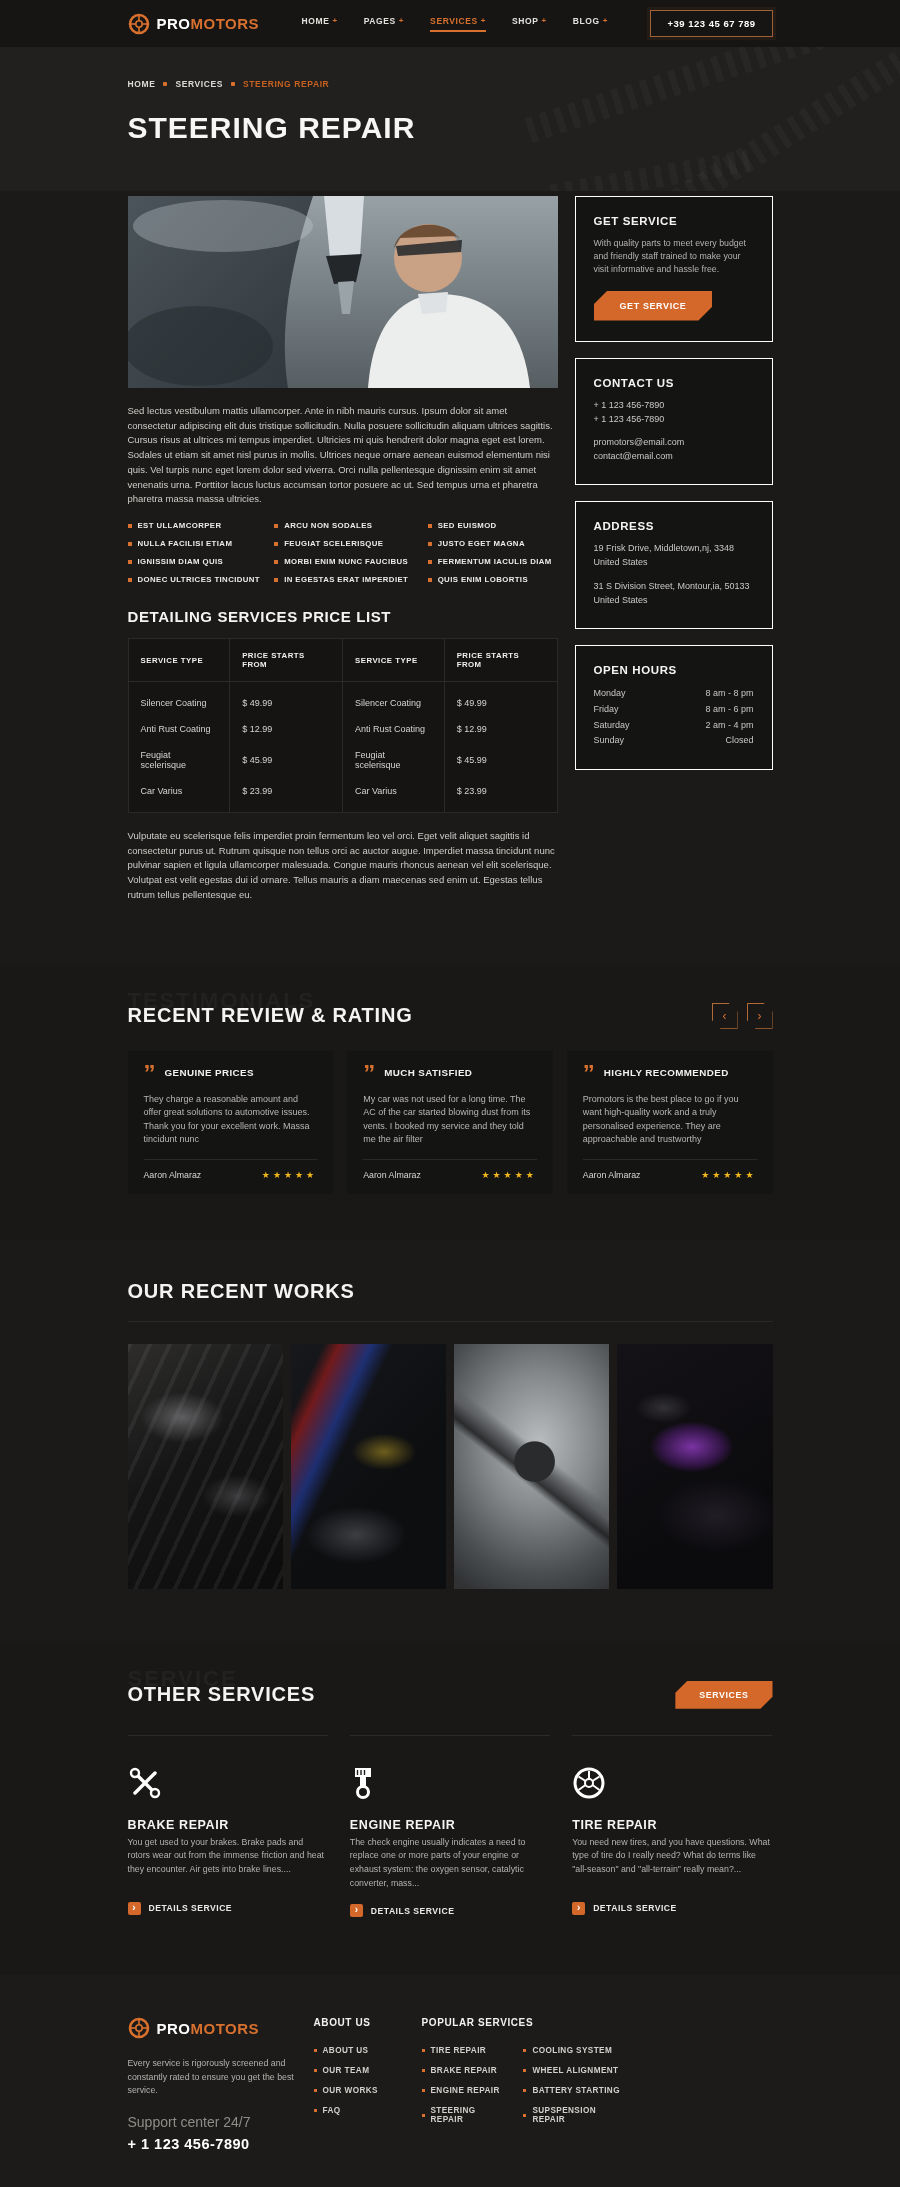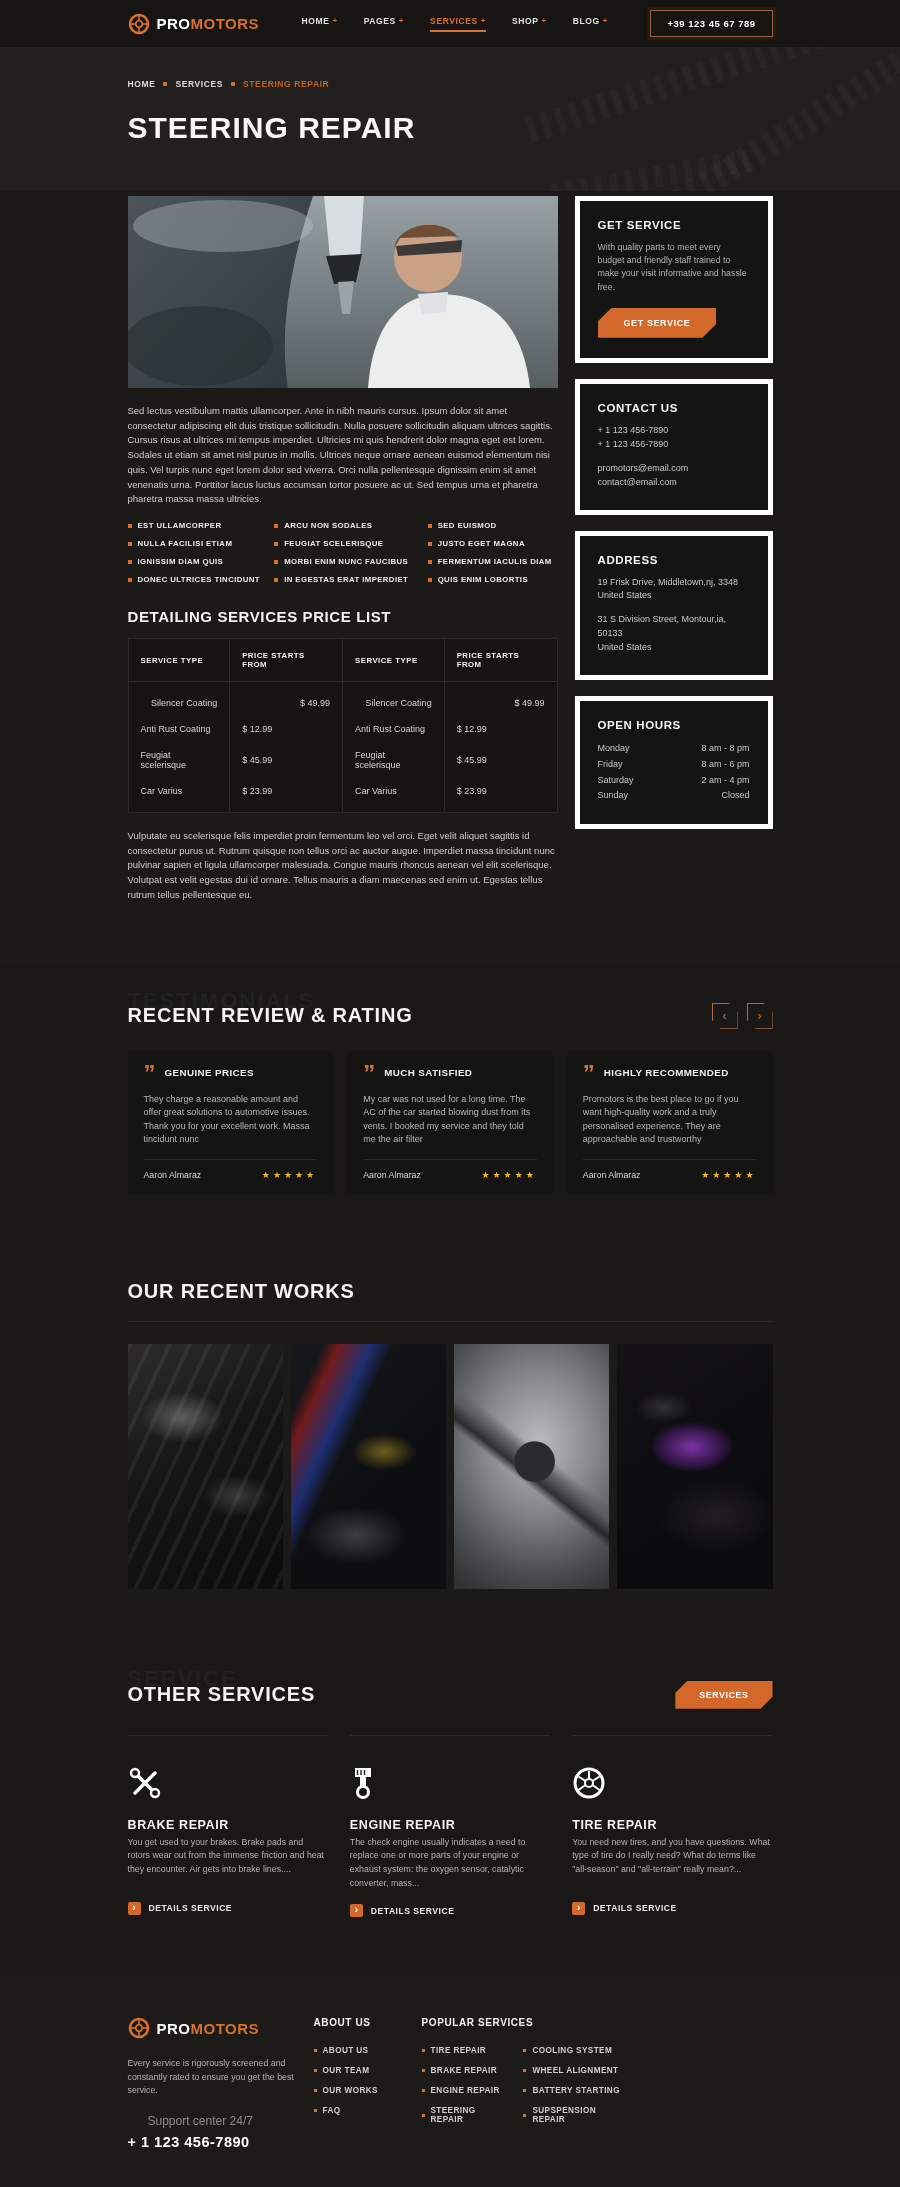--- a/index.html
+++ b/index.html
@@ -43,25 +43,25 @@
   .para { font-size:9.5px; line-height:1.55; color:#cfcdca; margin-top:16px; }
 
   .features { margin-top:14px; display:grid; grid-template-columns:1fr 1.05fr .95fr; row-gap:9px; column-gap:10px; }
   .feature { display:flex; align-items:center; gap:6px; font-size:7.8px; font-weight:bold; letter-spacing:.4px; color:#ecebe9; }
   .feature .sq { width:4px; height:4px; background:#d8702e; flex:none; }
 
   .pl-title { margin-top:24px; font-size:15px; font-weight:bold; letter-spacing:.6px; color:#f5f4f2; }
   .price-table { width:100%; margin-top:13px; border-collapse:collapse; background:#151413; border:1px solid #2b2a28; }
   .price-table th { font-size:7.8px; font-weight:bold; letter-spacing:.5px; color:#f0efed; text-align:left; padding:12px 12px; border:1px solid #2b2a28; border-top:none; }
   .price-table td { font-size:9px; color:#d6d4d1; padding:8px 12px; border-left:1px solid #2b2a28; border-right:1px solid #2b2a28; }
-  .price-table tr.first td { padding-top:16px;text-align:right; }
+  .price-table tr.first td { padding-top:16px; }
   .price-table tr.last td { padding-bottom:16px; }
 
   
-  .side-box { background:#141413; border:5px solid #ffffff; padding:18px 18px 20px; margin-bottom:16px; }
+  .side-box { background:#141413; border:1px solid #ffffff; padding:18px 18px 20px; margin-bottom:16px; }
   .side-title { font-size:11.5px; font-weight:bold; letter-spacing:.6px; color:#f5f4f2; }
   .side-text { margin-top:10px; font-size:8.8px; line-height:1.5; color:#b5b3b0; }
   .btn-orange { display:inline-block; margin-top:14px; background:#d4682a; color:#fff; font-size:9px; font-weight:bold; letter-spacing:.6px; padding:10px 26px; border:none; cursor:pointer; clip-path:polygon(14px 0,100% 0,100% calc(100% - 14px),calc(100% - 14px) 100%,0 100%,0 14px); }
   .side-line { font-size:9px; color:#cbc9c6; line-height:1.55; }
   .side-group { margin-top:10px; }
   .hours-row { display:flex; justify-content:space-between; font-size:9px; color:#c9c7c4; line-height:1.75; }
 
   
   .reviews-section { background:#191817; padding:38px 0 46px; }
   .sec-head { display:flex; justify-content:space-between; align-items:center; position:relative;gap:15px; }
@@ -103,21 +103,21 @@
   .svc-text { margin-top:4px; font-size:8.8px; line-height:1.55; color:#b5b3b0; min-height:52px; }
   .svc-link { margin-top:14px; display:flex; align-items:center; gap:8px; cursor:pointer; }
   .svc-arrow { width:13px; height:13px; background:#d4682a; border-radius:2px; color:#fff; font-size:10px; line-height:12px; text-align:center; font-weight:bold; }
   .svc-link-label { font-size:8.6px; font-weight:bold; letter-spacing:.5px; color:#eceae8; }
   .btn-services { background:#d4682a; color:#fff; font-size:8.8px; font-weight:bold; letter-spacing:.6px; padding:9px 24px; border:none; cursor:pointer; clip-path:polygon(12px 0,100% 0,100% calc(100% - 12px),calc(100% - 12px) 100%,0 100%,0 12px); }
 
   
   .footer { background:#1c1b19; padding:42px 0 58px; }
   .footer-grid { display:grid; grid-template-columns:170px 92px 208px 1fr; gap:16px; }
   .f-about-text { margin-top:18px; font-size:8.8px; line-height:1.55; color:#b5b3b0; }
-  .f-support { margin-top:16px; font-size:12px; color:#8f8d8a;margin-left:20px; }
+  .f-support { margin-top:16px; font-size:14px; color:#8f8d8a; }
   .f-phone { margin-top:6px; font-size:14.5px; font-weight:bold; letter-spacing:.5px; color:#fff; cursor:pointer; }
   .f-col-title { font-size:10px; font-weight:bold; letter-spacing:.6px; color:#f2f1ef; margin-bottom:18px; }
   .f-links { list-style:none; }
   .f-links li { margin-bottom:11px; }
   .f-link { display:flex; align-items:center; gap:6px; font-size:8.2px; font-weight:bold; letter-spacing:.4px; color:#d2d0cd; text-decoration:none; cursor:pointer; }
   .f-link .sq { width:3px; height:3px; background:#d8702e; flex:none; }
   .popular-cols { display:flex; gap:14px; }
   .sub-label { font-size:8.6px; font-weight:bold; letter-spacing:.5px; color:#eceae8; margin-bottom:8px; }
   .sub-input { width:100%; background:transparent; border:none; border-bottom:1px solid #3a3937; color:#cfcdca; font-size:8.6px; padding:4px 0 7px; outline:none; font-family:"Liberation Sans",sans-serif; }
   .sub-input::placeholder { color:#8f8d8a; }

